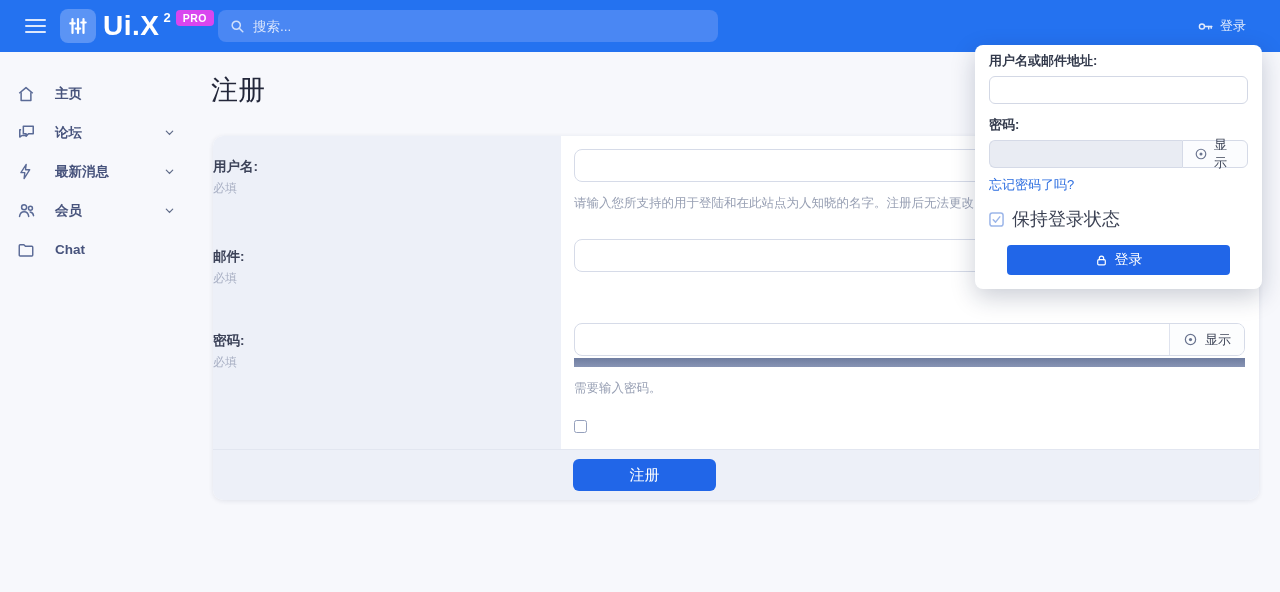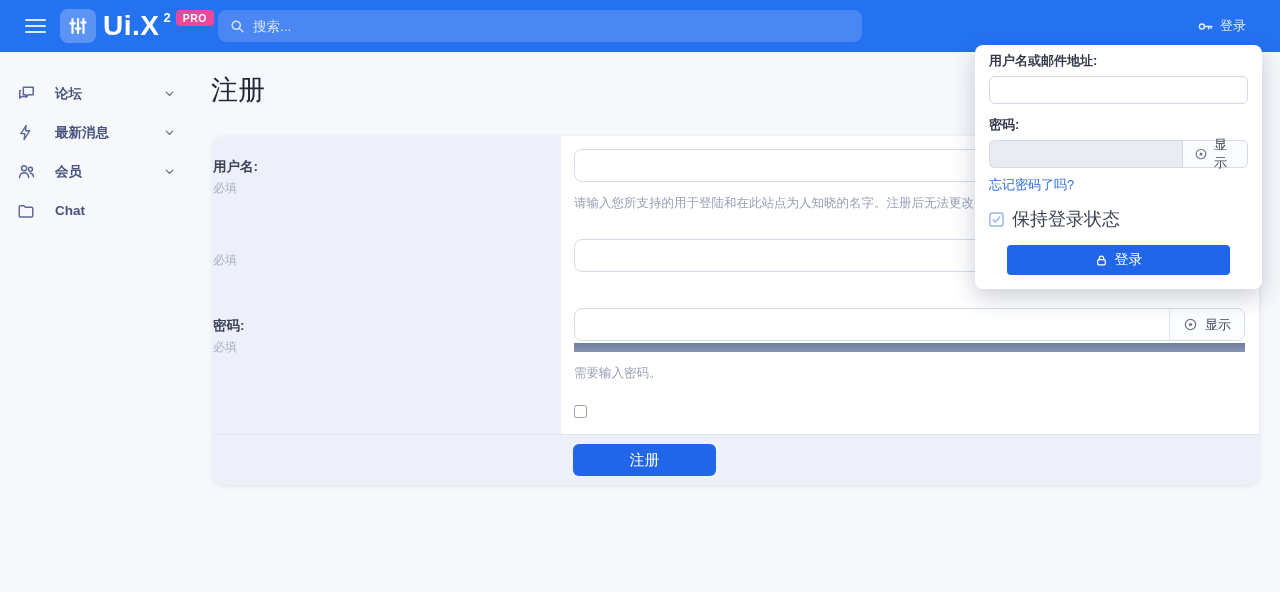--- a/index.html
+++ b/index.html
@@ -21,25 +21,25 @@
   .hamburger { margin-left:25px; width:21px; cursor:pointer; }
   .hamburger span { display:block; height:2.4px; background:#dde8fc; border-radius:2px; margin:3.6px 0; }
   .logo { display:flex; align-items:flex-start; margin-left:14px; }
   .logo-box {
     width:36px; height:34px; background:#5b94f5; border-radius:8px;
     display:flex; align-items:center; justify-content:center; margin-top:1px;
   }
   .brand { font-size:28px; font-weight:bold; color:#fff; margin-left:7px; letter-spacing:.5px; line-height:36px; }
   .brand-sup { color:#fff; font-size:13px; font-weight:bold; margin:2px 0 0 4px; }
   .pro-badge {
-    background:#ec4899; color:#fff; font-size:10.5px; font-weight:bold;
+    background:#d946ef; color:#fff; font-size:10.5px; font-weight:bold;
     border-radius:4px; padding:2px 7px 2px; margin:2px 0 16px 5px; letter-spacing:.5px;
   }
   .search {
-    position:absolute; left:218px; top:10px; width:644px; height:32px;
+    position:absolute; left:218px; top:10px; width:500px; height:32px;
     background:#4a87f3; border-radius:8px; display:flex; align-items:center; padding:0 12px;
   }
   .search .s-icon { color:#cfdffb; }
   .search input {
     flex:1; background:transparent; border:none; outline:none;
     color:#fff; font-size:13.5px; margin-left:8px; font-family:"Liberation Sans", sans-serif;
   }
   .search input::placeholder { color:#d9e5fc; opacity:1; }
   .login-trigger {
     position:absolute; right:34px; top:0; height:52px;
@@ -172,20 +172,29 @@
         <path d="M16.5 12v3.4M20 12v2.6"></path>
       </svg>
     </span>
     <span>登录</span>
   </div>
 </div>
 
 <div class="sidebar">
   <div class="nav-item">
     <span class="n-icon">
+      <svg width="18" height="18" viewBox="0 0 24 24" fill="none" stroke="currentColor" stroke-width="2" stroke-linejoin="round">
+        <path d="M3 11 12 3.5 21 11"></path>
+          <path d="M5.5 9.8V20.5h13V9.8"></path>
+      </svg>
+    </span>
+    <span>主页</span>
+  </div>
+  <div class="nav-item">
+    <span class="n-icon">
       <svg width="19" height="19" viewBox="0 0 24 24" fill="none" stroke="currentColor" stroke-width="1.9" stroke-linejoin="round">
         <path d="M8 4h12.5v9.5h-6l-3 3.2v-3.2H8z"></path>
         <path d="M5.2 8.5H3.5v9.3l2.8-2h6.2"></path>
       </svg>
     </span>
     <span>论坛</span>
     <span class="chev">
       <svg width="11" height="11" viewBox="0 0 24 24" fill="none" stroke="currentColor" stroke-width="2.6" stroke-linecap="round">
           <path d="M5 9l7 7 7-7"></path>
         </svg>
@@ -242,20 +251,21 @@
         <div class="f-req">必填</div>
       </div>
       <div class="cell-control">
         <input class="input" type="text" style="">
         <div class="help">请输入您所支持的用于登陆和在此站点为人知晓的名字。注册后无法更改。</div>
       </div>
     </div>
 
     <div class="form-row row-2">
       <div class="cell-label">
+        <div class="f-label">邮件:</div>
         <div class="f-req">必填</div>
       </div>
       <div class="cell-control">
         <input class="input" type="text" style="">
       </div>
     </div>
 
     <div class="form-row">
       <div class="cell-label">
         <div class="f-label">密码:</div>

